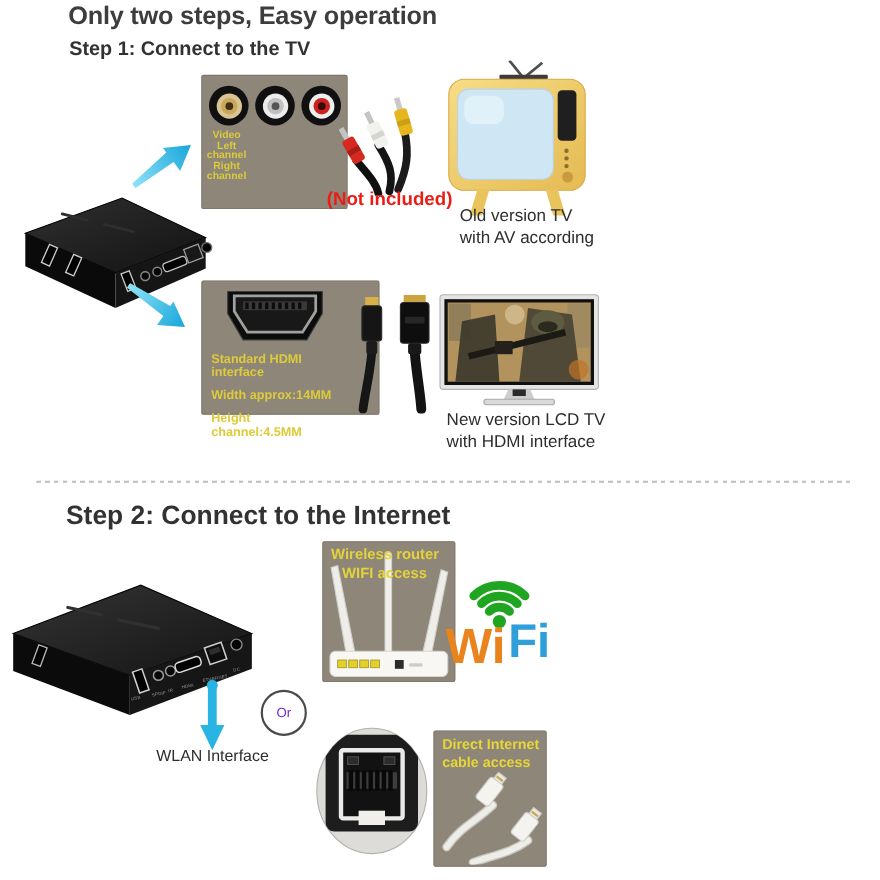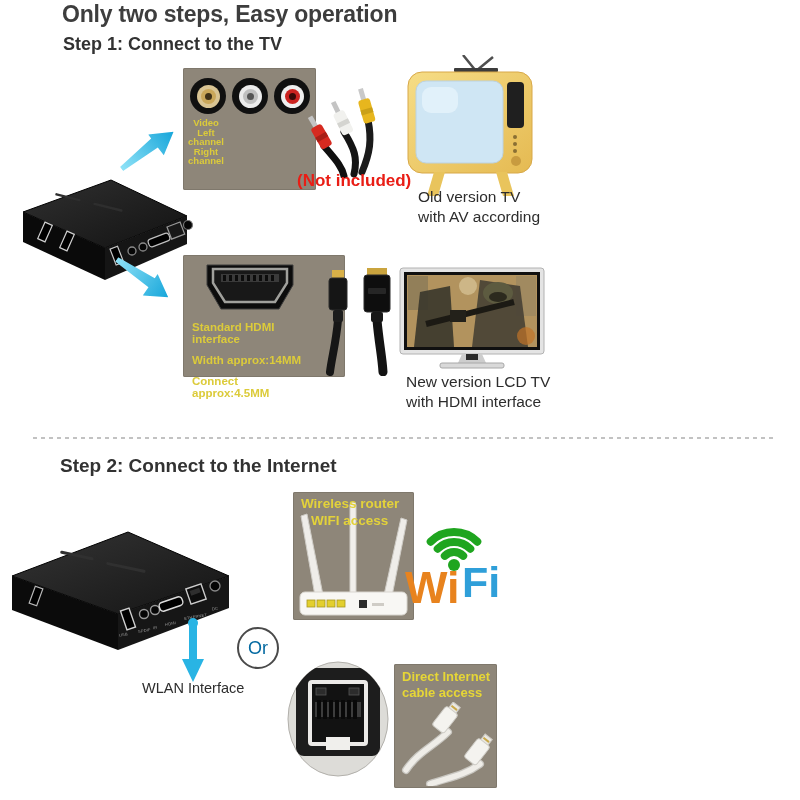--- a/index.html
+++ b/index.html
@@ -24,21 +24,21 @@
   .caption{font-size:15.5px;line-height:20px;color:#2d2d2d;font-weight:500;}
   .divider{left:33px;top:437px;width:740px;height:2px;
            background:repeating-linear-gradient(90deg,#c2c2c2 0 4px,transparent 4px 8px);}
   .router-lines{position:absolute;left:8px;top:3px;}
   .router-lines div{font-size:13.5px;line-height:17px;font-weight:700;color:#e3d23a;}
   .router-lines div:nth-child(2){margin-left:10px;}
   .direct-lines{position:absolute;left:8px;top:5px;}
   .direct-lines div{font-size:13px;line-height:16px;font-weight:700;color:#e6d636;}
   .or-badge{left:237px;top:627px;width:38px;height:38px;border:2px solid #4a4a4a;border-radius:50%;
             background:#fff;display:flex;align-items:center;justify-content:center;
-            font-size:18px;color:#0369a1;font-weight:500;}
+            font-size:12px;color:#6d28d9;font-weight:500;}
   .wlan{left:142px;top:680px;font-size:14.5px;color:#2d2d2d;font-weight:500;}
   .port-lbl{position:absolute;font-size:4px;color:#9a9a9a;transform:rotate(-10deg);letter-spacing:.2px;}
 </style>
 </head>
 <body>
 
 <div id="canvas">
 
   <div class="abs title">Only two steps, Easy operation</div>
   <div class="abs step-h" style="left:63px;top:34px;">Step 1: Connect to the TV</div>
@@ -184,21 +184,21 @@
           <rect x="58" y="14" width="3" height="6" fill="#0c0c0c"></rect>
         <rect x="64" y="14" width="3" height="6" fill="#0c0c0c"></rect>
           <rect x="70" y="14" width="3" height="6" fill="#0c0c0c"></rect>
         <rect x="76" y="14" width="3" height="6" fill="#0c0c0c"></rect>
           <rect x="82" y="14" width="3" height="6" fill="#0c0c0c"></rect>
         <rect x="88" y="14" width="3" height="6" fill="#0c0c0c"></rect>
       </svg>
       <div class="hdmi-lines ylw">
         <div>Standard HDMI interface</div>
         <div>Width approx:14MM</div>
-        <div>Connect approx:4.5MM</div>
+        <div>Height channel:4.5MM</div>
       </div>
     </div>
 
     <svg class="abs" style="left:320px;top:268px;" width="80" height="108" viewBox="0 0 80 108">
       <path d="M18,52 C16,75 12,88 10,104" stroke="#161616" stroke-width="8" fill="none" stroke-linecap="round"></path>
       <path d="M57,52 C59,75 62,88 63,104" stroke="#131313" stroke-width="9" fill="none" stroke-linecap="round"></path>
       <g>
         <rect x="12" y="2" width="12" height="9" fill="#d8b048"></rect>
         <rect x="9" y="10" width="18" height="32" rx="3" fill="#151515" stroke="#2c2c2c"></rect>
         <rect x="13" y="42" width="10" height="12" rx="2" fill="#1c1c1c"></rect>
@@ -233,21 +233,21 @@
     </svg>
     <div class="abs caption" style="left:406px;top:372px;">
       <div>New version LCD TV</div>
       <div>with HDMI interface</div>
     </div>
   </div>
 
   <div class="abs divider"></div>
 
   <div>
-    <div class="abs step-h" style="left:60px;top:455px;font-size:19px;">Step 2: Connect to the Internet</div>
+    <div class="abs step-h" style="left:60px;top:455px;font-size:24px;">Step 2: Connect to the Internet</div>
 
     <div class="panel" style="left:293px;top:492px;width:121px;height:128px;">
       <svg class="abs" style="left:0;top:0;" width="121" height="128" viewBox="0 0 121 128">
         <polygon points="22,104 8,24 14,22 30,103" fill="#efede9" stroke="#cfccc6" stroke-width="1"></polygon>
         <rect x="57" y="10" width="6" height="95" rx="3" fill="#f1efeb" stroke="#d2cfc9"></rect>
         <polygon points="91,103 108,26 114,28 99,104" fill="#efede9" stroke="#cfccc6" stroke-width="1"></polygon>
         <rect x="7" y="100" width="107" height="23" rx="5" fill="#f8f7f4" stroke="#d8d5cf"></rect>
         <rect x="14" y="108" width="8" height="7" fill="#e3cf2e" stroke="#a89820" stroke-width=".8"></rect>
         <rect x="24" y="108" width="8" height="7" fill="#e3cf2e" stroke="#a89820" stroke-width=".8"></rect>
         <rect x="34" y="108" width="8" height="7" fill="#e3cf2e" stroke="#a89820" stroke-width=".8"></rect>

